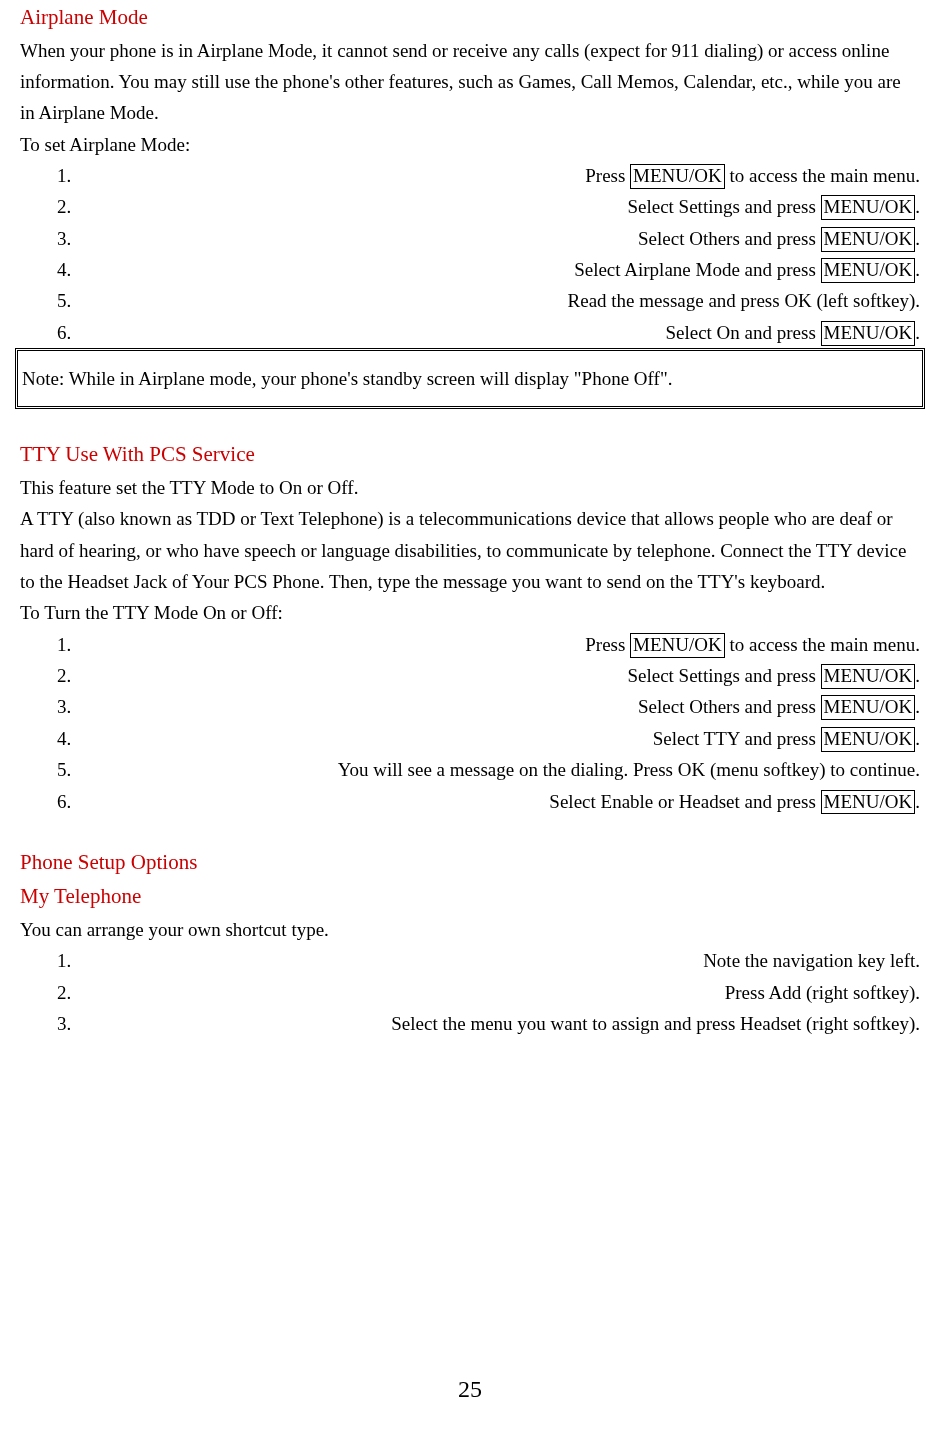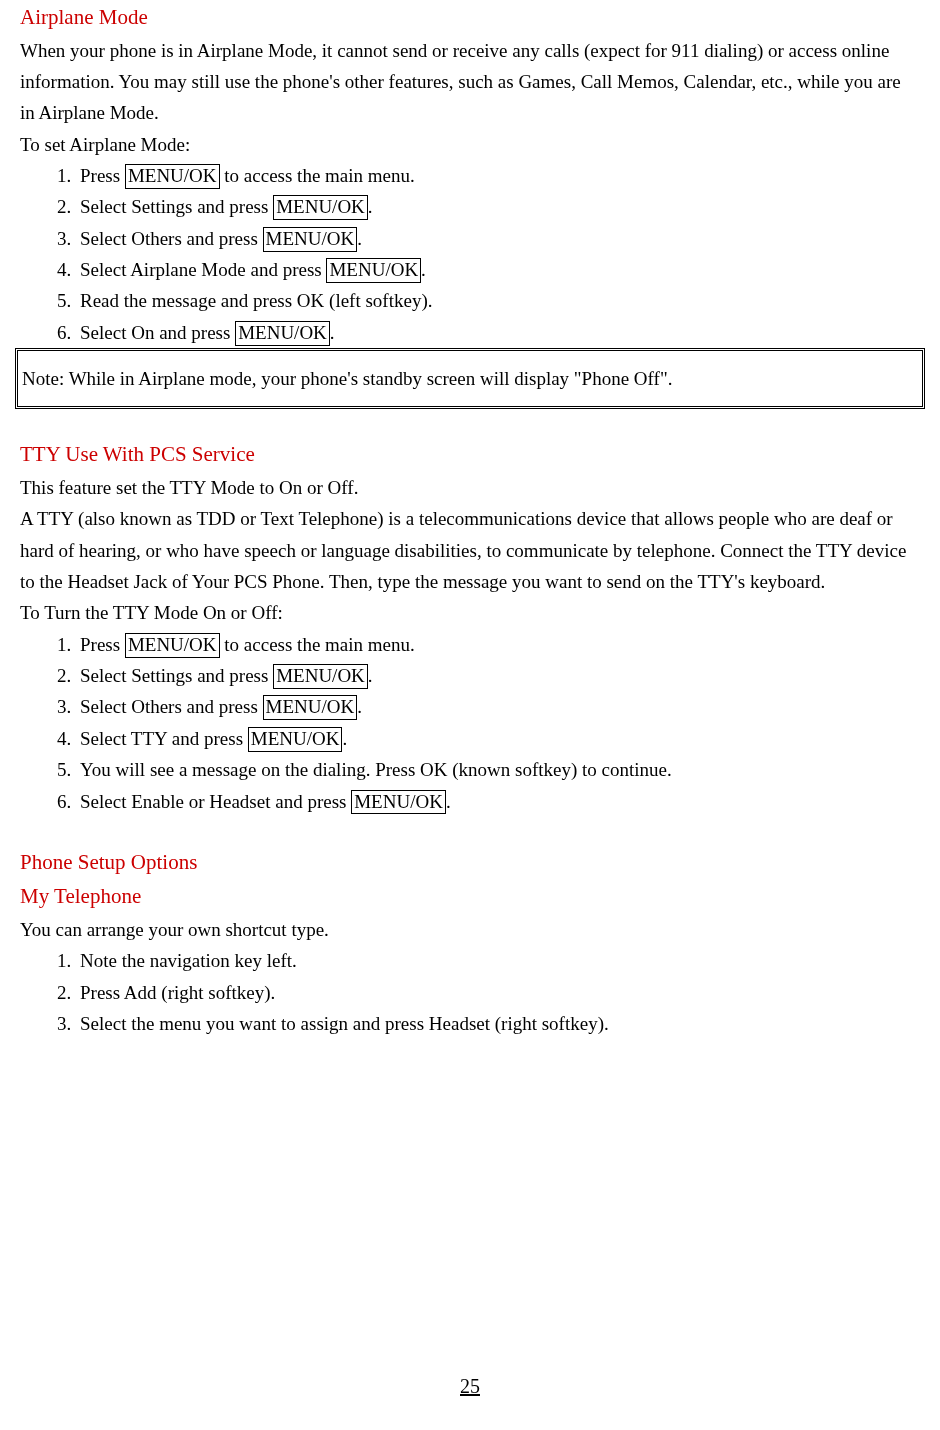--- a/index.html
+++ b/index.html
@@ -21,41 +21,41 @@
     }
     .boxed {
       border: 1px solid #000;
       padding: 0 2px;
       display: inline-block;
       line-height: 1.2;
     }
     ol {
       margin: 0 0 0 0;
       padding-left: 56px;
+      text-align: right;
     }
     ol li {
       padding-left: 4px;
     }
     p {
       margin: 0;
     }
     .note-box {
       border: 3px double #000;
       padding: 12px 4px;
       margin-left: -5px;
       margin-right: -5px;
     }
     .spacer {
       height: 28px;
     }
     .page-number {
       text-align: center;
-      font-size: 20px;
+      font-size: 24px;
       margin-top: 330px;
-      text-decoration: underline;
     }
   </style>
 </head>
 <body>
 
 <p class="heading">Airplane Mode</p>
 <p>When your phone is in Airplane Mode, it cannot send or receive any calls (expect for 911 dialing) or access online information. You may still use the phone's other features, such as Games, Call Memos, Calendar, etc., while you are in Airplane Mode.</p>
 <p>To set Airplane Mode:</p>
 <ol>
   <li><span>Press </span><span class="boxed">MENU/OK</span><span> to access the main menu.</span></li>
@@ -73,21 +73,21 @@
 
 <p class="heading">TTY Use With PCS Service</p>
 <p>This feature set the TTY Mode to On or Off.</p>
 <p>A TTY (also known as TDD or Text Telephone) is a telecommunications device that allows people who are deaf or hard of hearing, or who have speech or language disabilities, to communicate by telephone. Connect the TTY device to the Headset Jack of Your PCS Phone. Then, type the message you want to send on the TTY's keyboard.</p>
 <p>To Turn the TTY Mode On or Off:</p>
 <ol>
   <li><span>Press </span><span class="boxed">MENU/OK</span><span> to access the main menu.</span></li>
   <li><span>Select </span><span class="bold">Settings</span><span> and press </span><span class="boxed">MENU/OK</span><span>.</span></li>
   <li><span>Select </span><span class="bold">Others</span><span> and press </span><span class="boxed">MENU/OK</span><span>.</span></li>
   <li><span>Select </span><span class="bold">TTY</span><span> and press </span><span class="boxed">MENU/OK</span><span>.</span></li>
-  <li><span>You will see a message on the dialing. Press </span><span class="bold">OK</span><span> (known softkey) to continue.</span></li>
+  <li><span>You will see a message on the dialing. Press </span><span class="bold">OK</span><span> (menu softkey) to continue.</span></li>
   <li><span>Select </span><span class="bold">Enable</span><span> or </span><span class="bold">Headset</span><span> and press </span><span class="boxed">MENU/OK</span><span>.</span></li>
 </ol>
 
 <div class="spacer"></div>
 
 <p class="heading">Phone Setup Options</p>
 <p class="heading">My Telephone</p>
 <p>You can arrange your own shortcut type.</p>
 <ol>
   <li>Note the navigation key left.</li>

